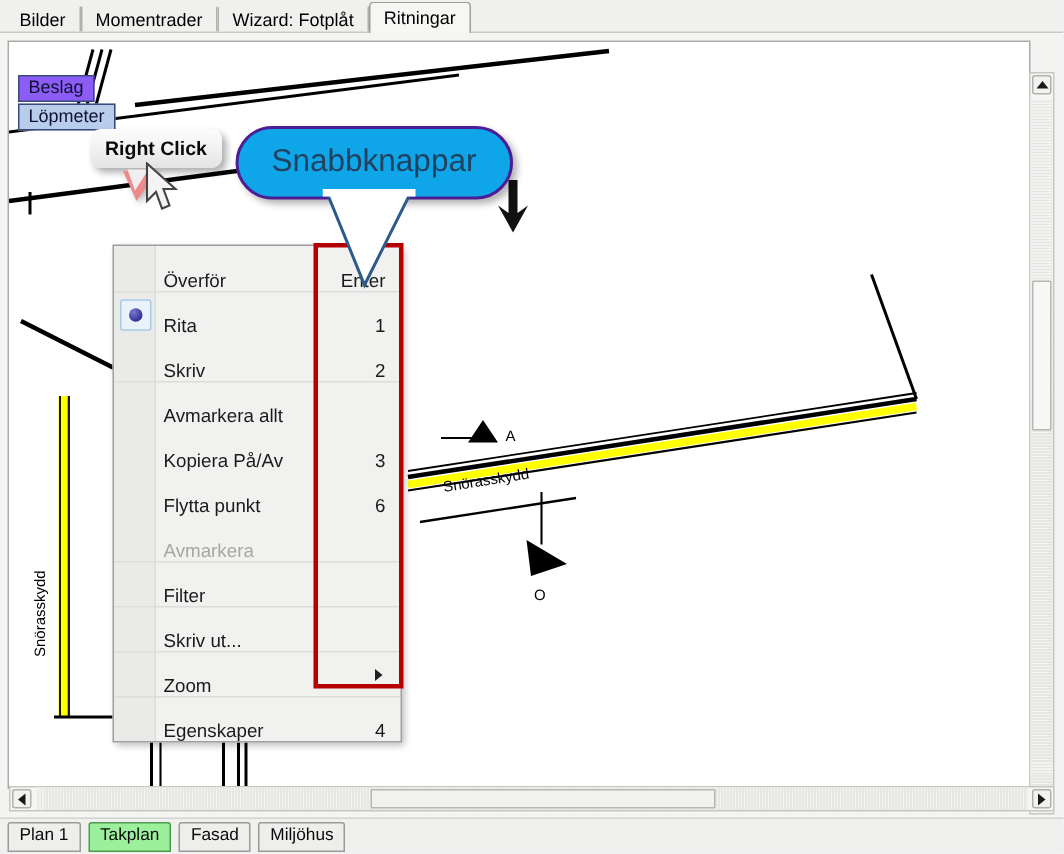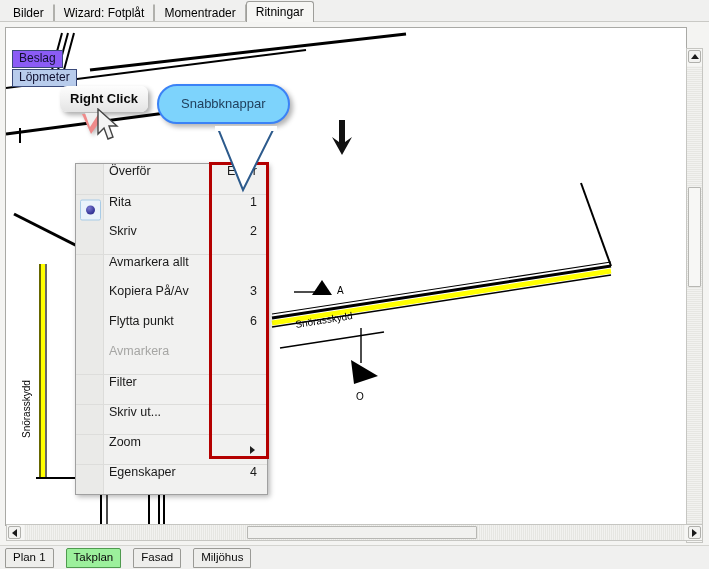--- a/index.html
+++ b/index.html
@@ -167,21 +167,21 @@
     position: absolute; left: 0; top: 0; bottom: 0;
     width: 28px;
     background: #eaeae8;
     border-right: 1px solid #dcdcda;
   }
   #ctxmenu .items { position: relative; }
   .mi {
     position: relative;
     height: 30px;
     display: flex;
-    align-items: flex-start;
+    align-items: flex-end;
     padding-left: 33px;
     padding-right: 10px;
     cursor: default;
   }
   .mi .label { flex: 1; white-space: nowrap; }
   .mi .accel { width: 34px; text-align: right; color: #1a1a1a; }
   .mi.disabled .label { color: #a6a6a4; }
   .mi.sep-above { border-top: 1px solid #dddddb; }
   .mi .submark {
     position: absolute; right: 12px; top: 50%;
@@ -249,41 +249,41 @@
     border-right: 9px solid transparent;
     border-top: 14px solid #efefef;
   }
 
   #callout-snabb {
     position: absolute; left: 157px; top: 62px;
     z-index: 45;
   }
   #callout-snabb .box {
     position: relative;
-    background: #7dd3fc;
-    border: 2px solid #3b82f6;
+    background: #0ea5e9;
+    border: 2px solid #4c1d95;
     border-radius: 26px;
     box-shadow: 3px 3px 5px rgba(0,0,0,0.30);
     padding: 10px 22px 11px 22px;
-    font-size: 13px;
+    font-size: 21px;
     color: #21415e;
     white-space: nowrap;
   }
   #cursor-arrow { position: absolute; left: 96px; top: 86px; z-index: 46; }
 
   
   #sheettabs {
     position: absolute; left: 0; bottom: 0;
     width: 709px; height: 24px;
     background: #f0f0ef;
     border-top: 1px solid #d4d4d0;
     display: flex;
     align-items: center;
     padding-left: 5px;
-    gap: 12px;
+    gap: 5px;
   }
   .stab {
     font-size: 11.5px;
     line-height: 15px;
     padding: 1px 7px 2px 7px;
     background: #eeeeec;
     border: 1px solid #9a9a96;
     border-radius: 2px 2px 0 0;
     color: #0a0a0a;
     white-space: nowrap;
@@ -301,24 +301,24 @@
 </head>
 <body>
 
 <div id="app">
 
   <div id="tabstrip">
     <div class="tab first">
       <span>Bilder</span>
     </div>
     <div class="tab">
+      <span>Momentrader</span>
+    </div>
+    <div class="tab">
       <span>Wizard: Fotplåt</span>
-    </div>
-    <div class="tab">
-      <span>Momentrader</span>
     </div>
     <div class="tab active">
       <span>Ritningar</span>
     </div>
   </div>
 
   <div id="panel">
 
     <div id="canvas-frame">
       <svg id="canvas" width="680" height="497" viewBox="0 0 680 497">

